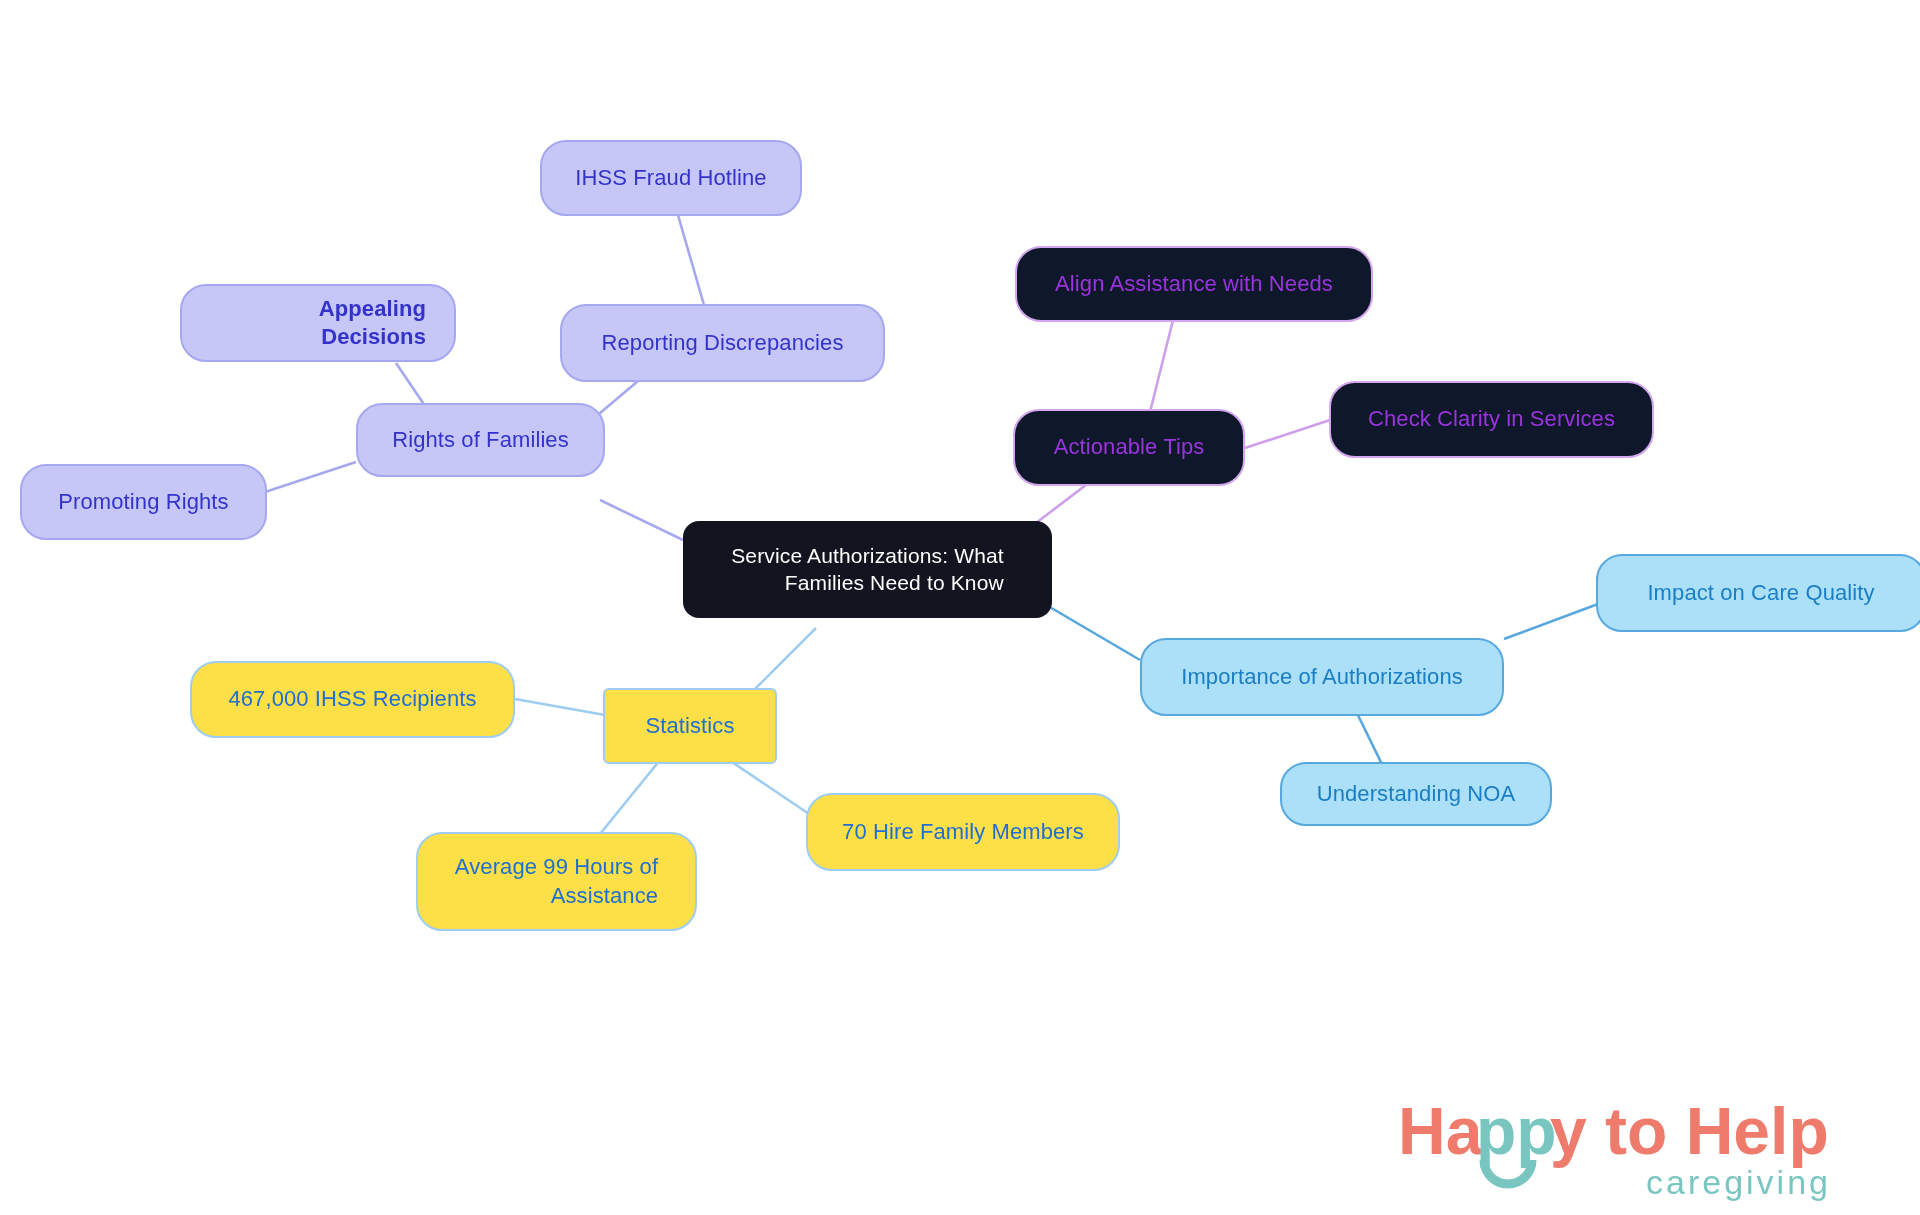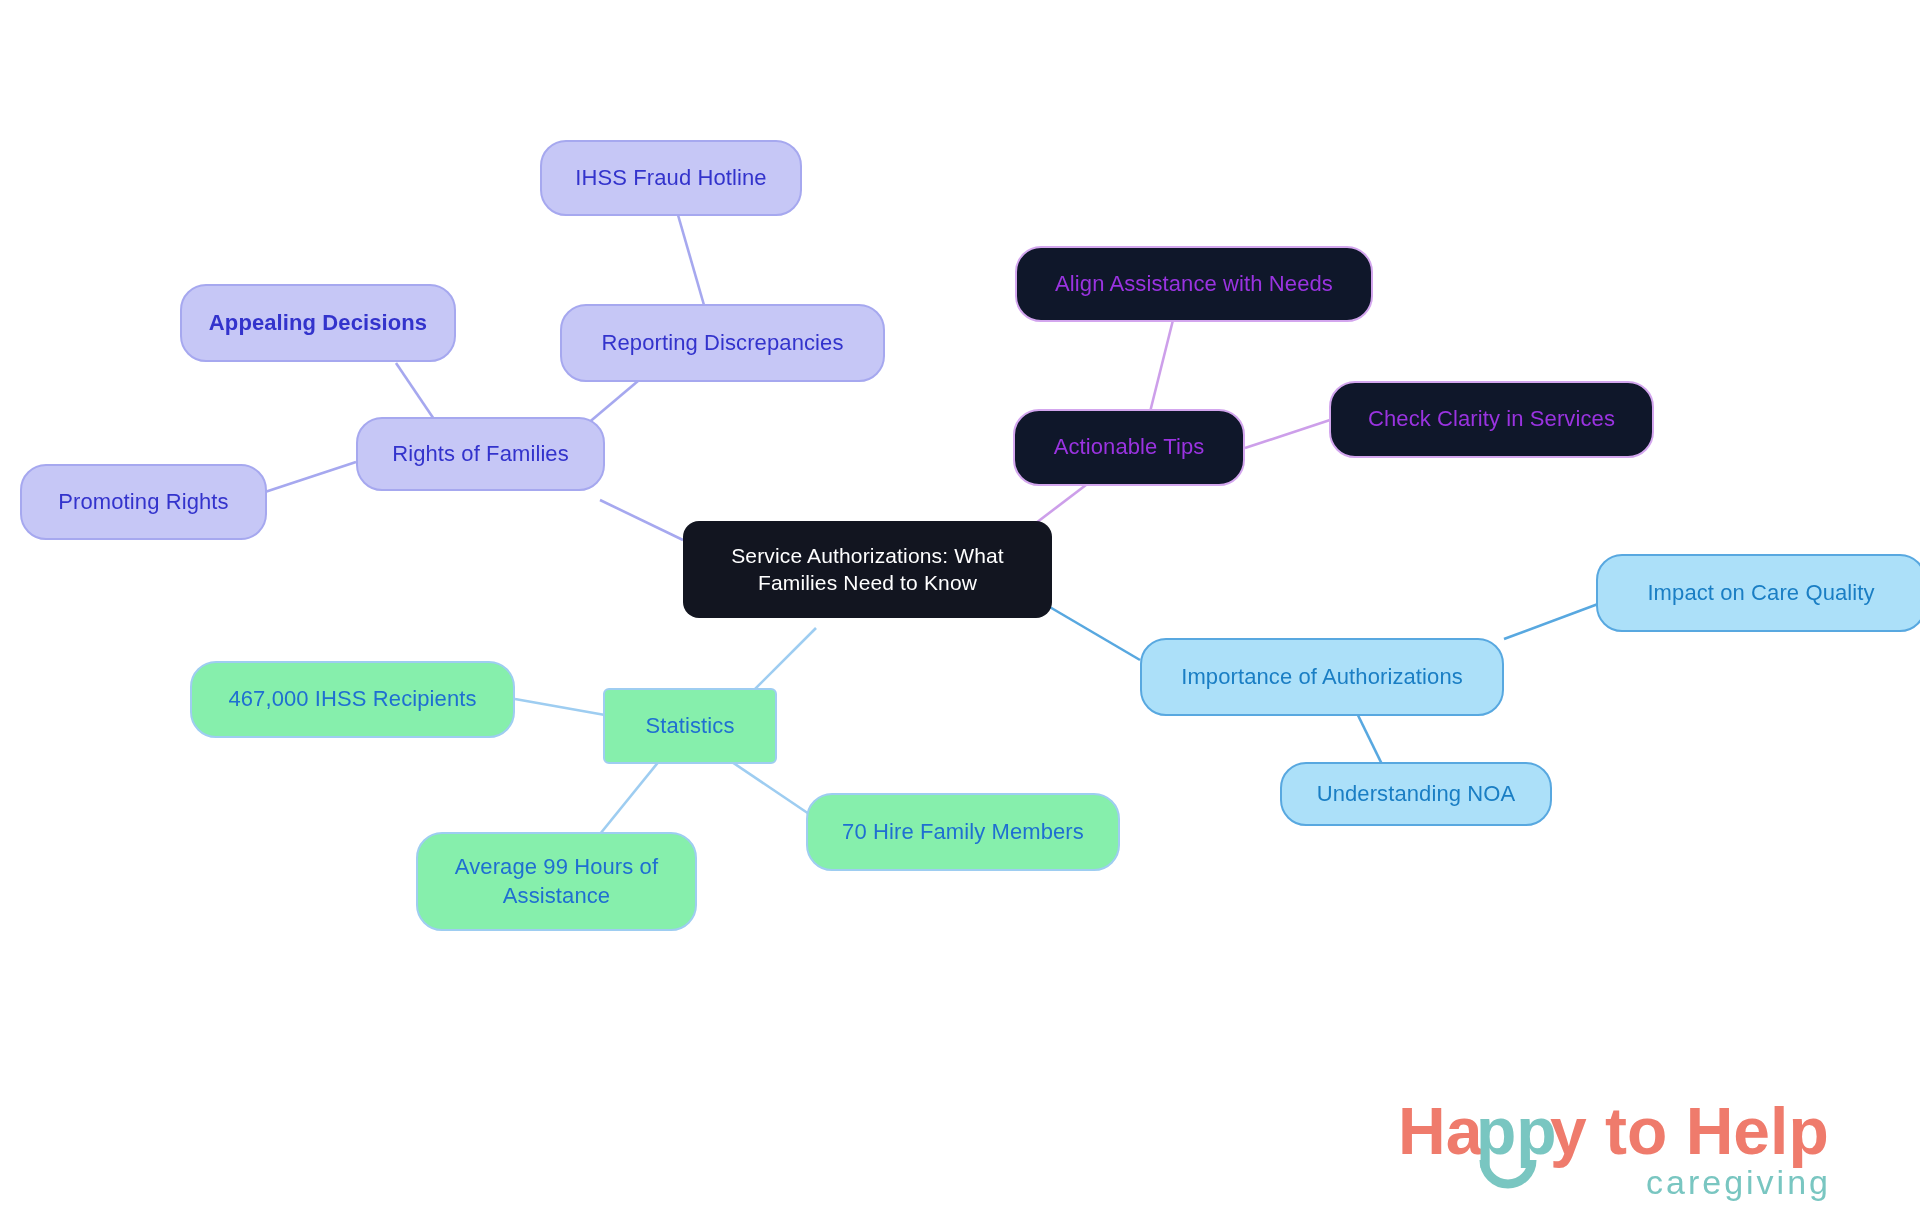--- a/index.html
+++ b/index.html
@@ -32,26 +32,26 @@
     height: 1215px;
     pointer-events: none;
   }
 
   .node {
     position: absolute;
     box-sizing: border-box;
     display: flex;
     align-items: center;
     justify-content: center;
-    text-align: center;
+    text-align: right;
     border-radius: 26px;
     border-style: solid;
     border-width: 2px;
     line-height: 1.28;
-    padding: 6px 14px;
+    padding: 6px 28px;
     white-space: pre-line;
     letter-spacing: 0.1px;
   }
 
   .node.root {
     border-width: 0;
     border-radius: 16px;
     color: #ffffff;
     font-size: 21px;
     letter-spacing: 0.15px;
@@ -72,21 +72,21 @@
   }
 
   .node.blue {
     background: #ace0f9;
     border-color: #58a8e0;
     color: #1a7ec4;
     font-size: 22px;
   }
 
   .node.paleblue {
-    background: #86efac;
+    background: #fde047;
     border-color: #9ecdf1;
     color: #1f6fd1;
     font-size: 22px;
   }
 
   #brand-logo {
     position: absolute;
     left: 1398px;
     top: 1082px;
     width: 500px;
@@ -116,21 +116,21 @@
 
     <path d="M 816 628 L 739 705" stroke="#9ecdf1" stroke-width="2.6" fill="none"></path>
     <path d="M 605 715 L 515 699" stroke="#9ecdf1" stroke-width="2.6" fill="none"></path>
     <path d="M 660 760 L 600 834" stroke="#9ecdf1" stroke-width="2.6" fill="none"></path>
     <path d="M 729 760 L 815 818" stroke="#9ecdf1" stroke-width="2.6" fill="none"></path>
   </svg>
 
   <div class="node root" style="left:683px; top:521px; width:369px; height:97px; background:#121520;">Service Authorizations: What
 Families Need to Know</div>
 
-  <div class="node lav" style="left:356px; top:417px; width:249px; height:74px;">Rights of Families</div>
+  <div class="node lav" style="left:356px; top:403px; width:249px; height:74px;">Rights of Families</div>
 
   <div class="node lav" style="left:20px; top:455px; width:247px; height:76px;margin-top:9px;">Promoting Rights</div>
 
   <div class="node lav" style="left:180px; top:284px; width:276px; height:78px;font-weight:bold;">Appealing Decisions</div>
 
   <div class="node lav" style="left:560px; top:304px; width:325px; height:78px;">Reporting Discrepancies</div>
 
   <div class="node lav" style="left:540px; top:140px; width:262px; height:76px;">IHSS Fraud Hotline</div>
 
   <div class="node lilac" style="left:1013px; top:409px; width:232px; height:77px;">Actionable Tips</div>

